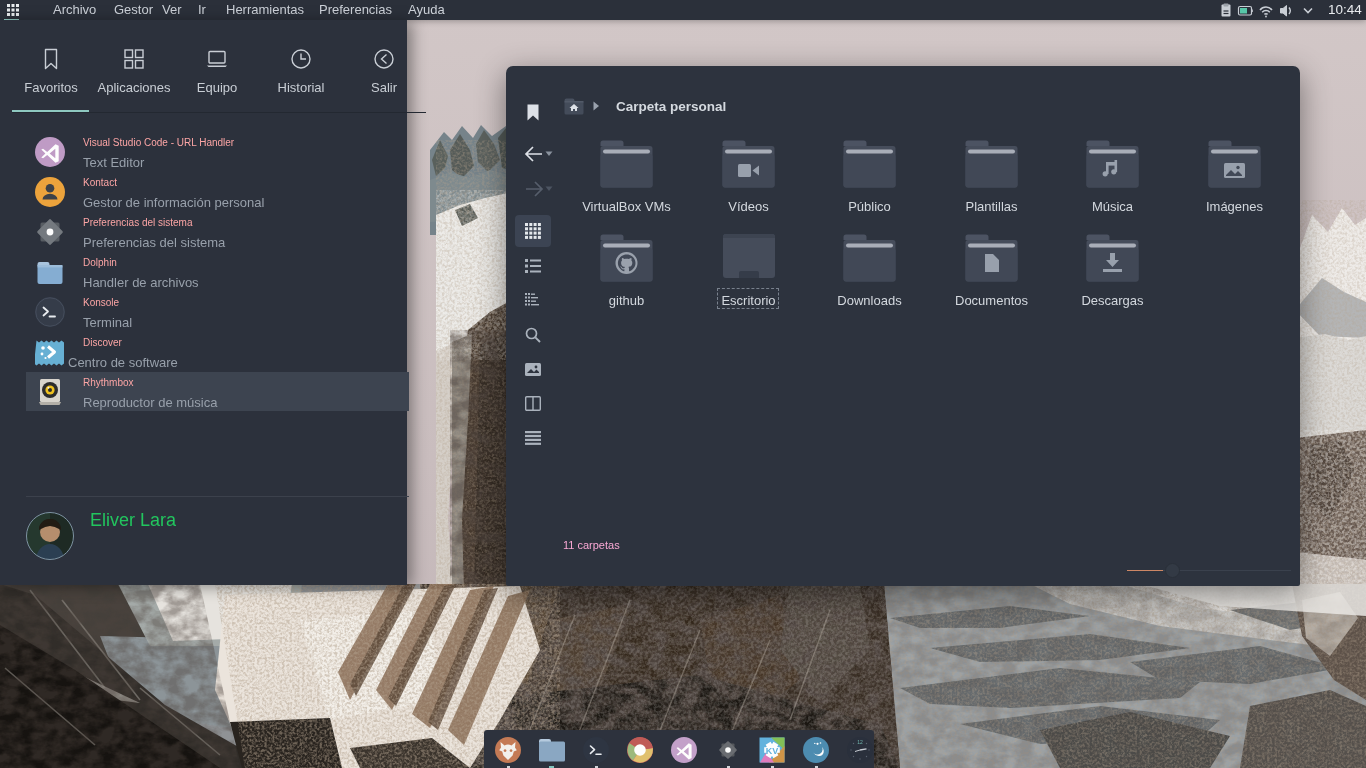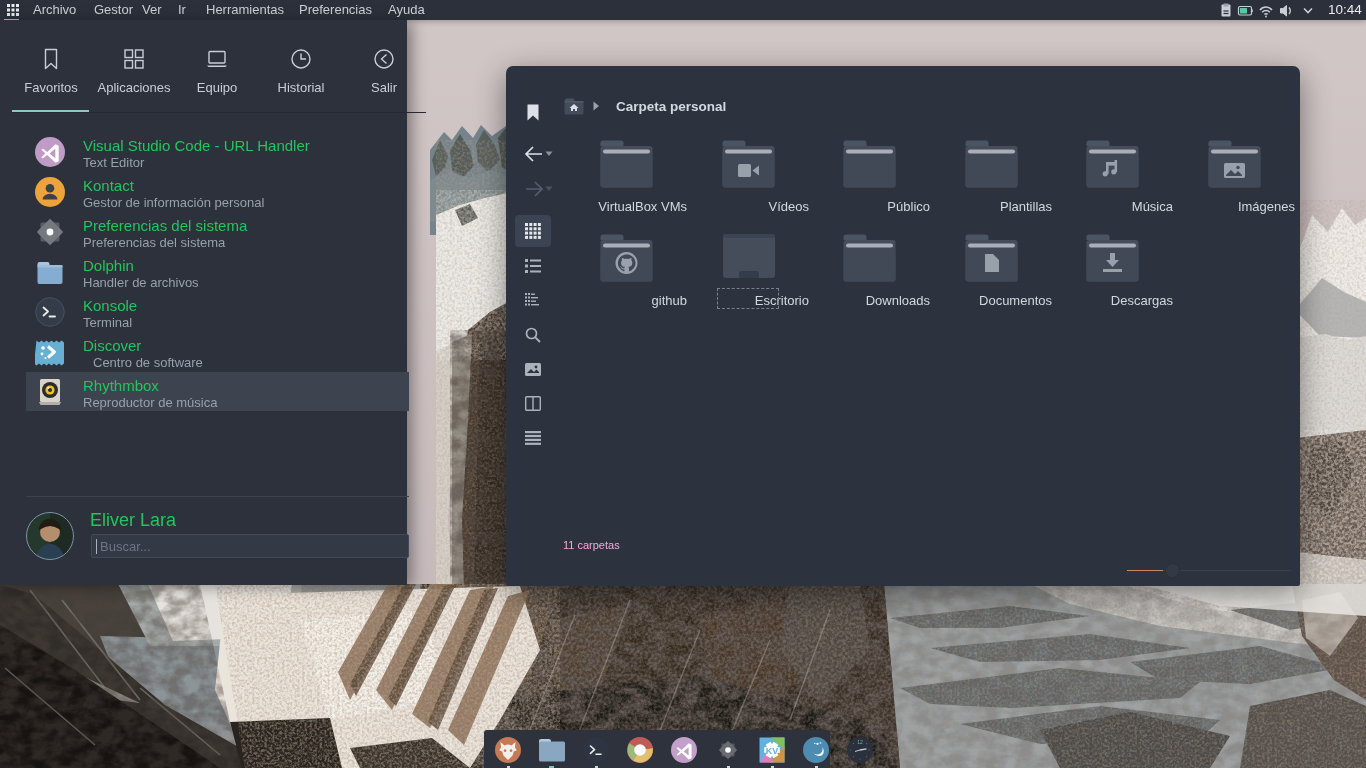--- a/index.html
+++ b/index.html
@@ -3,33 +3,33 @@
 <meta charset="utf-8">
 <style>
   * { margin:0; padding:0; box-sizing:border-box; }
   html,body { width:1366px; height:768px; overflow:hidden; background:#c7bcbc;
     font-family:"Liberation Sans", sans-serif; }
   .abs { position:absolute; }
   #wall { position:absolute; left:0; top:0; }
   #menubar { position:absolute; left:0; top:0; width:1366px; height:20px;
     box-shadow:0 1px 6px rgba(0,0,0,0.3);
     background:#2b303a; color:#ccd1d8; font-size:13px; }
-  .mi { position:absolute; top:2px; }
+  .mi { position:absolute; top:2px;margin-left:20px; }
   #launcher { position:absolute; left:0; top:20px; width:407px; height:565px;
     background:#2c313c; box-shadow:5px 2px 14px rgba(0,0,0,0.4); }
   #dolphin { position:absolute; left:506px; top:66px; width:794px; height:520px;
     background:#2d333e; border-radius:7px 7px 2px 2px; box-shadow:0 8px 30px rgba(0,0,0,.45); }
   #titlebar { position:absolute; left:0; top:0; width:794px; height:27px;
     background:#282d37; border-radius:7px 7px 0 0; }
-  #dock { position:absolute; left:484px; top:730px; width:346px; height:38px;
+  #dock { position:absolute; left:484px; top:730px; width:390px; height:38px;
     background:#2d323d; border-radius:3px 3px 0 0; }
   .tl { position:absolute; border-radius:50%; width:13px; height:13px; top:7px; }
-  .applbl { position:absolute; color:#22c55e; font-size:15px;text-align:center; }
+  .applbl { position:absolute; color:#fca5a5; font-size:10px;text-align:center; }
   .appsub { position:absolute; color:#98a0ab; font-size:13px; }
-  .flbl { position:absolute; width:121px; text-align:right; color:#d3d8de; font-size:13px; }
+  .flbl { position:absolute; width:121px; text-align:center; color:#d3d8de; font-size:13px; }
   .tab { position:absolute; width:84px; text-align:center; color:#c9ced5; font-size:13px; }
 </style>
 </head>
 <body>
 <svg id="wall" width="1366" height="768" viewBox="0 0 1366 768">
   <defs>
     <linearGradient id="sky" x1="0" y1="0" x2="0" y2="1">
       <stop offset="0" stop-color="#d2c7c7"></stop>
       <stop offset="0.6" stop-color="#c9bdbe"></stop>
       <stop offset="1" stop-color="#c2b5b7"></stop>
@@ -269,21 +269,21 @@
   <span class="appsub" style="left:83px;top:135px">Text Editor</span>
   <span class="applbl" style="left:83px;top:157px">Kontact</span>
   <span class="appsub" style="left:83px;top:175px">Gestor de información personal</span>
   <span class="applbl" style="left:83px;top:197px">Preferencias del sistema</span>
   <span class="appsub" style="left:83px;top:215px">Preferencias del sistema</span>
   <span class="applbl" style="left:83px;top:237px">Dolphin</span>
   <span class="appsub" style="left:83px;top:255px">Handler de archivos</span>
   <span class="applbl" style="left:83px;top:277px">Konsole</span>
   <span class="appsub" style="left:83px;top:295px">Terminal</span>
   <span class="applbl" style="left:83px;top:317px">Discover</span>
-  <span class="appsub" style="left:93px;top:335px">Centro de software</span>
+  <span class="appsub" style="left:68px;top:335px">Centro de software</span>
   <span class="applbl" style="left:83px;top:357px">Rhythmbox</span>
   <span class="appsub" style="left:83px;top:375px">Reproductor de música</span>
 
   <div class="abs" style="left:26px;top:476px;width:383px;height:1px;background:#3c414c"></div>
   <svg class="abs" style="left:26px;top:492px" width="48" height="48" viewBox="0 0 48 48">
     <defs>
         <clipPath id="avc">
           <circle cx="24" cy="24" r="23.5"></circle>
         </clipPath>
       </defs>
@@ -291,24 +291,20 @@
       <rect width="48" height="48" fill="#25382e"></rect>
       <rect x="24" width="24" height="48" fill="#1e2a24"></rect>
       <path d="M10 48 a14 16 0 0 1 28 0 z" fill="#2b3f52"></path>
       <circle cx="24" cy="20" r="10" fill="#b58e6d"></circle>
       <path d="M13 18 a11 11 0 0 1 22 0 l-2 -1 a16 14 0 0 0 -9 -3 a16 14 0 0 0 -9 3 z" fill="#221c14"></path>
       <path d="M13 18 c0 -7 5 -11 11 -11 c6 0 11 4 11 11 l-3 -4 c-3 -2 -5 -3 -8 -3 c-3 0 -6 1 -8 3 z" fill="#221c14"></path>
     </g>
     <circle cx="24" cy="24" r="23.5" fill="none" stroke="#7e93a2" stroke-width="1"></circle>
   </svg>
   <span class="abs" style="left:90px;top:490px;color:#22c55e;font-size:18px">Eliver Lara</span>
-  <div class="abs" style="left:91px;top:514px;width:318px;height:24px;background:#333a46;border:1px solid #424a58;border-radius:2px">
-    <div class="abs" style="left:4px;top:4px;width:1px;height:15px;background:#aab2bc"></div>
-    <span class="abs" style="left:8px;top:4px;color:#6d7683;font-size:13px">Buscar...</span>
-  </div>
 </div>
 <svg width="0" height="0" style="position:absolute">
   <defs>
     <g id="fld">
       <path d="M0.5 3 a2.5 2.5 0 0 1 2.5 -2.5 h18 a2.5 2.5 0 0 1 2.5 2.5 v3 h-23 z" fill="#4c5362"></path>
       <rect x="0.5" y="6" width="52" height="41.5" rx="2.5" fill="#464d5b"></rect>
       <rect x="0.5" y="14" width="52" height="33.5" rx="2.5" fill="#414856"></rect>
       <rect x="3" y="9.5" width="47" height="4" rx="2" fill="#a9aeb8"></rect>
     </g>
   </defs>

